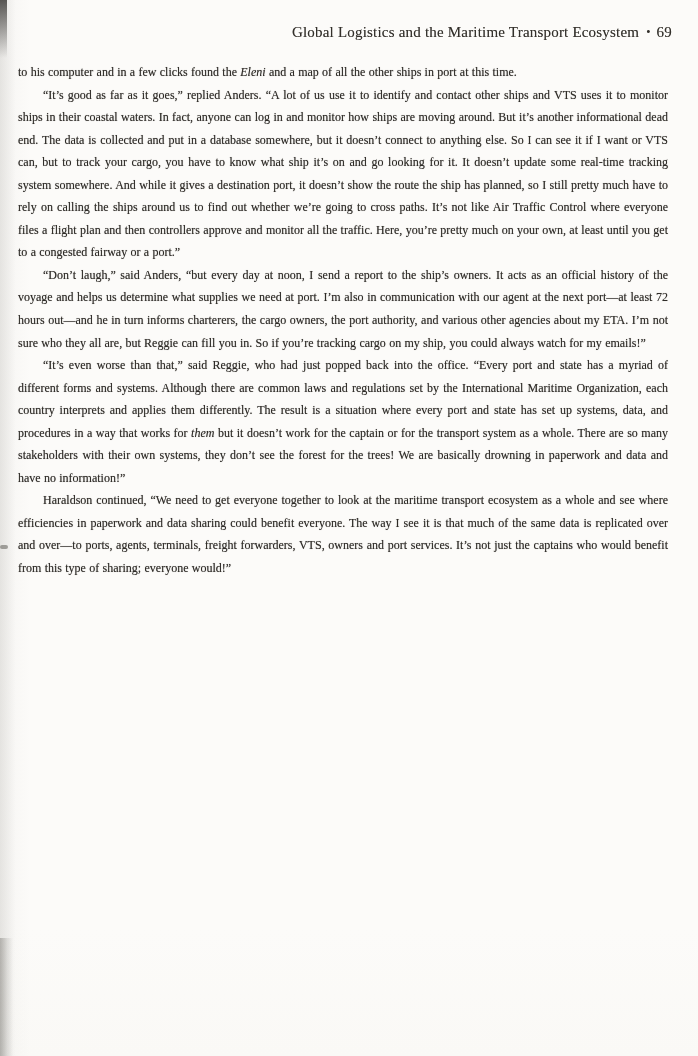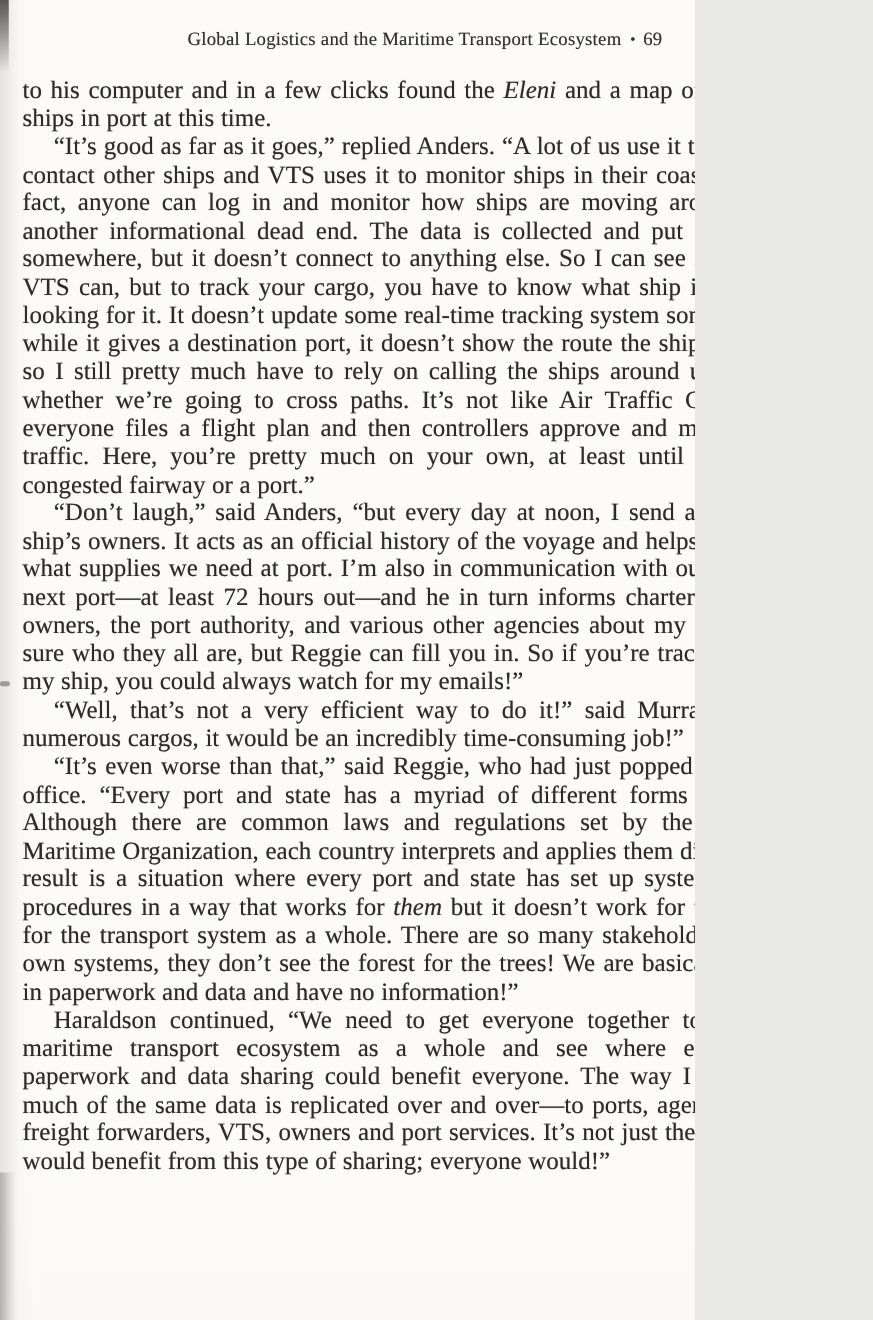--- a/index.html
+++ b/index.html
@@ -2,21 +2,21 @@
 <html><head>
 <meta charset="utf-8">
 <style>
   html, body {
     margin: 0;
     padding: 0;
     background: #e8e8e6;
   }
   .page {
     position: relative;
-    width: 556px;
+    width: 698px;
     height: 1056px;
     background:
       linear-gradient(90deg, rgba(140,138,132,0.10) 0px, rgba(140,138,132,0.03) 14px, rgba(140,138,132,0) 30px),
       linear-gradient(180deg, #fcfbf9 0%, #fcfbf9 88%, #faf9f6 100%);
     overflow: hidden;
     font-family: "Liberation Serif", "DejaVu Serif", serif;
     color: #2e2b27;
   }
   .running-header {
     position: absolute;
@@ -34,21 +34,21 @@
     display: inline-block;
     margin: 0 6px 0 7px;
     font-size: 12px;
     vertical-align: 1px;
   }
   .body-text {
     position: absolute;
     top: 61px;
     left: 18px;
     width: 650px;
-    font-size: 20px;
+    font-size: 12px;
     line-height: 22.55px;
     text-align: justify;
     text-shadow: 0 0 0.7px rgba(40,38,34,0.5);
     word-spacing: 0.3px;
   }
   .body-text p {
     margin: 0;
     padding: 0;
   }
   .body-text p.indent {
@@ -99,21 +99,20 @@
 <div class="page">
 
   <div class="running-header">
     <span>Global Logistics and the Maritime Transport Ecosystem</span><span class="sep">•</span><span>69</span>
   </div>
 
   <div class="body-text">
       <p><span>to his computer and in a few clicks found the </span><i>Eleni</i><span> and a map of all the other ships in port at this time.</span></p>
       <p class="indent"><span>“It’s good as far as it goes,” replied Anders. “A lot of us use it to identify and contact other ships and VTS uses it to monitor ships in their coastal waters. In fact, anyone can log in and monitor how ships are moving around. But it’s another informational dead end. The data is collected and put in a database somewhere, but it doesn’t connect to anything else. So I can see it if I want or VTS can, but to track your cargo, you have to know what ship it’s on and go looking for it. It doesn’t update some real-time tracking system somewhere. And while it gives a destination port, it doesn’t show the route the ship has planned, so I still pretty much have to rely on calling the ships around us to find out whether we’re going to cross paths. It’s not like Air Traffic Control where everyone files a flight plan and then controllers approve and monitor all the traffic. Here, you’re pretty much on your own, at least until you get to a congested fairway or a port.”</span></p>
       <p class="indent"><span>“Don’t laugh,” said Anders, “but every day at noon, I send a report to the ship’s owners. It acts as an official history of the voyage and helps us determine what supplies we need at port. I’m also in communication with our agent at the next port—at least 72 hours out—and he in turn informs charterers, the cargo owners, the port authority, and various other agencies about my ETA. I’m not sure who they all are, but Reggie can fill you in. So if you’re tracking cargo on my ship, you could always watch for my emails!”</span></p>
-      <p class="indent"><span>“Well, that’s not a very efficient way to do it!” said Murray. “With our numerous cargos, it would be an incredibly time-consuming job!”</span></p>
       <p class="indent"><span>“It’s even worse than that,” said Reggie, who had just popped back into the office. “Every port and state has a myriad of different forms and systems. Although there are common laws and regulations set by the International Maritime Organization, each country interprets and applies them differently. The result is a situation where every port and state has set up systems, data, and procedures in a way that works for </span><i>them</i><span> but it doesn’t work for the captain or for the transport system as a whole. There are so many stakeholders with their own systems, they don’t see the forest for the trees! We are basically drowning in paperwork and data and have no information!”</span></p>
       <p class="indent"><span>Haraldson continued, “We need to get everyone together to look at the maritime transport ecosystem as a whole and see where efficiencies in paperwork and data sharing could benefit everyone. The way I see it is that much of the same data is replicated over and over—to ports, agents, terminals, freight forwarders, VTS, owners and port services. It’s not just the captains who would benefit from this type of sharing; everyone would!”</span></p>
     </div>
 
   <div class="artifact-left-shade"></div>
   <div class="artifact-top-left"></div>
   <div class="artifact-left-dash"></div>
   <div class="artifact-bottom-left"></div>
 
 </div>

